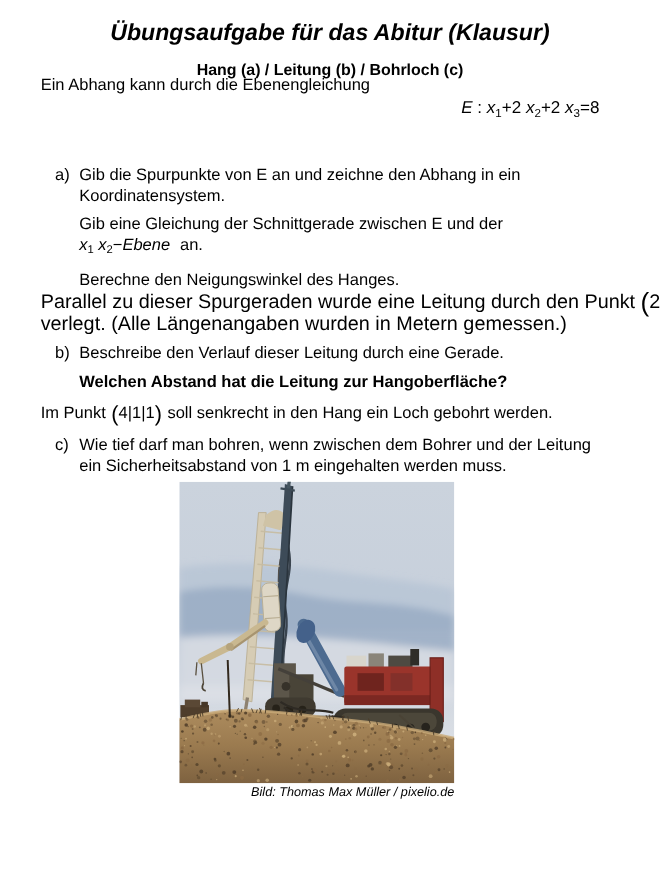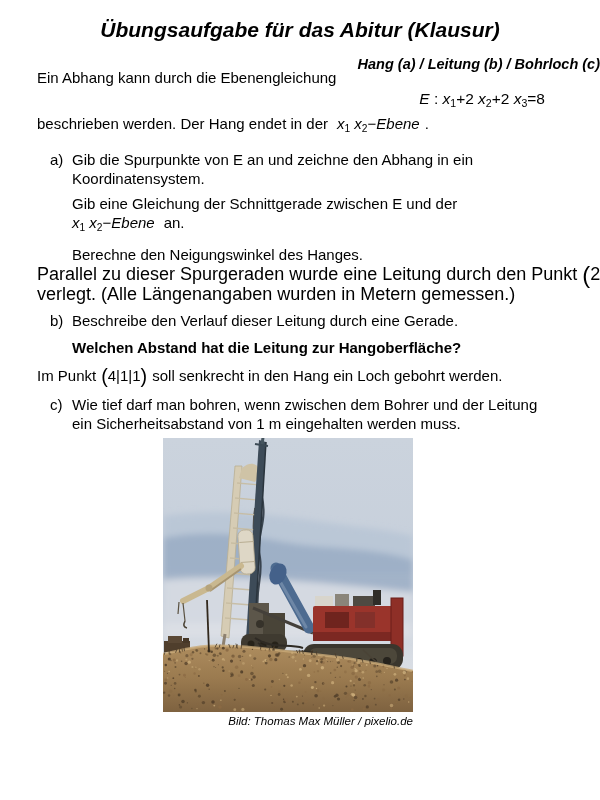--- a/index.html
+++ b/index.html
@@ -2,22 +2,22 @@
 <html lang="de"><head>
 <meta charset="utf-8">
 <style>
   html,body{margin:0;padding:0;background:#e9e9e9;}
   .page{position:relative;width:600px;height:800px;background:#ffffff;margin:0 auto;
         font-family:"Liberation Sans","DejaVu Sans",sans-serif;color:#000;overflow:hidden;}
   .line{white-space:nowrap;}
   
   .title{position:absolute;top:18px;left:0;width:600px;text-align:center;
          font-size:21px;font-weight:bold;font-style:italic;}
-  .subtitle{position:absolute;top:56px;left:0;width:600px;text-align:right;
-            font-size:14.5px;font-weight:bold;font-style:italic;}
+  .subtitle{position:absolute;top:56px;left:0;width:600px;text-align:center;
+            font-size:14.5px;font-weight:bold;}
   
   .bodytext{font-size:15px;line-height:20px;}
   .intro{position:absolute;top:68px;left:37px;width:540px;}
   .eq-line{text-align:right;line-height:22px;font-size:15.5px;padding-right:32px;}
   
   .m-it{font-style:italic;}
   .m-sub{font-size:0.68em;vertical-align:-0.28em;letter-spacing:0;}
   .m-par{font-size:1.32em;vertical-align:-0.12em;font-weight:400;}
   .math{white-space:nowrap;}
   .gap-l{margin-left:9px;}
@@ -43,23 +43,20 @@
 
 <div class="page">
 
   <div class="title">Übungsaufgabe für das Abitur (Klausur)</div>
   <div class="subtitle">Hang (a) / Leitung (b) / Bohrloch (c)</div>
 
   <div class="intro bodytext">
     <div class="line">Ein Abhang kann durch die Ebenengleichung</div>
     <div class="eq-line">
       <span class="math"><span class="m-it">E</span><span> : </span><span class="m-it">x</span><span class="m-sub">1</span><span>+2 </span><span class="m-it">x</span><span class="m-sub">2</span><span>+2 </span><span class="m-it">x</span><span class="m-sub">3</span><span>=8</span></span>
-    </div>
-    <div class="line">
-      <span>beschrieben werden. Der Hang endet in der</span><span class="math gap-l"><span class="m-it">x</span><span class="m-sub">1</span><span> </span><span class="m-it">x</span><span class="m-sub">2</span><span>−</span><span class="m-it">Ebene</span></span><span class="gap-s">.</span>
     </div>
   </div>
 
   <div class="task task-a">
     <span class="tlabel">a)</span>
     <div class="tcontent">
       <div class="tpara">
         <div class="line">Gib die Spurpunkte von E an und zeichne den Abhang in ein</div>
         <div class="line">Koordinatensystem.</div>
       </div>

